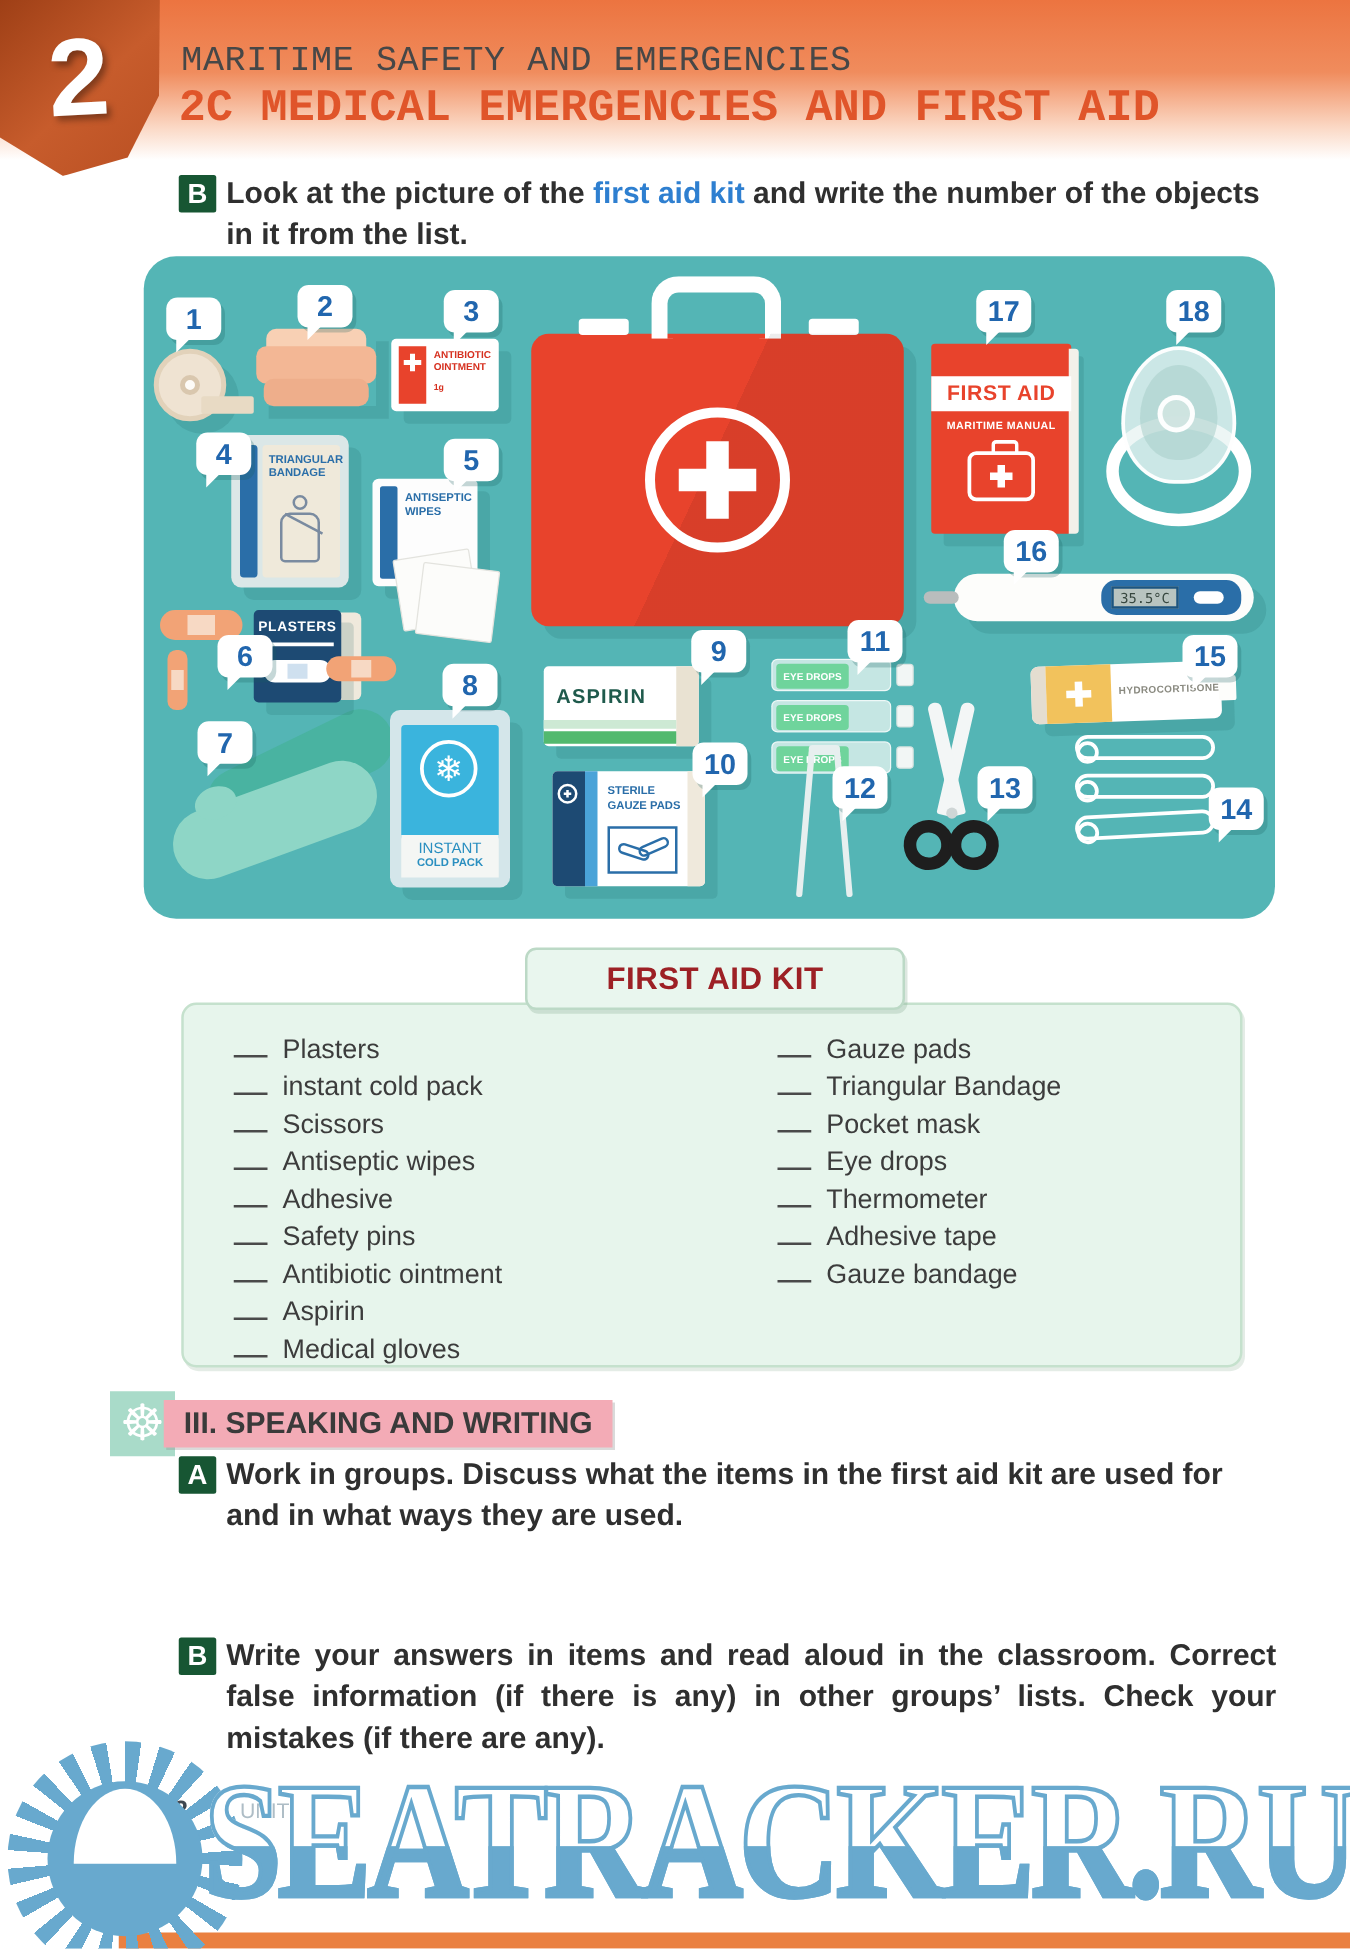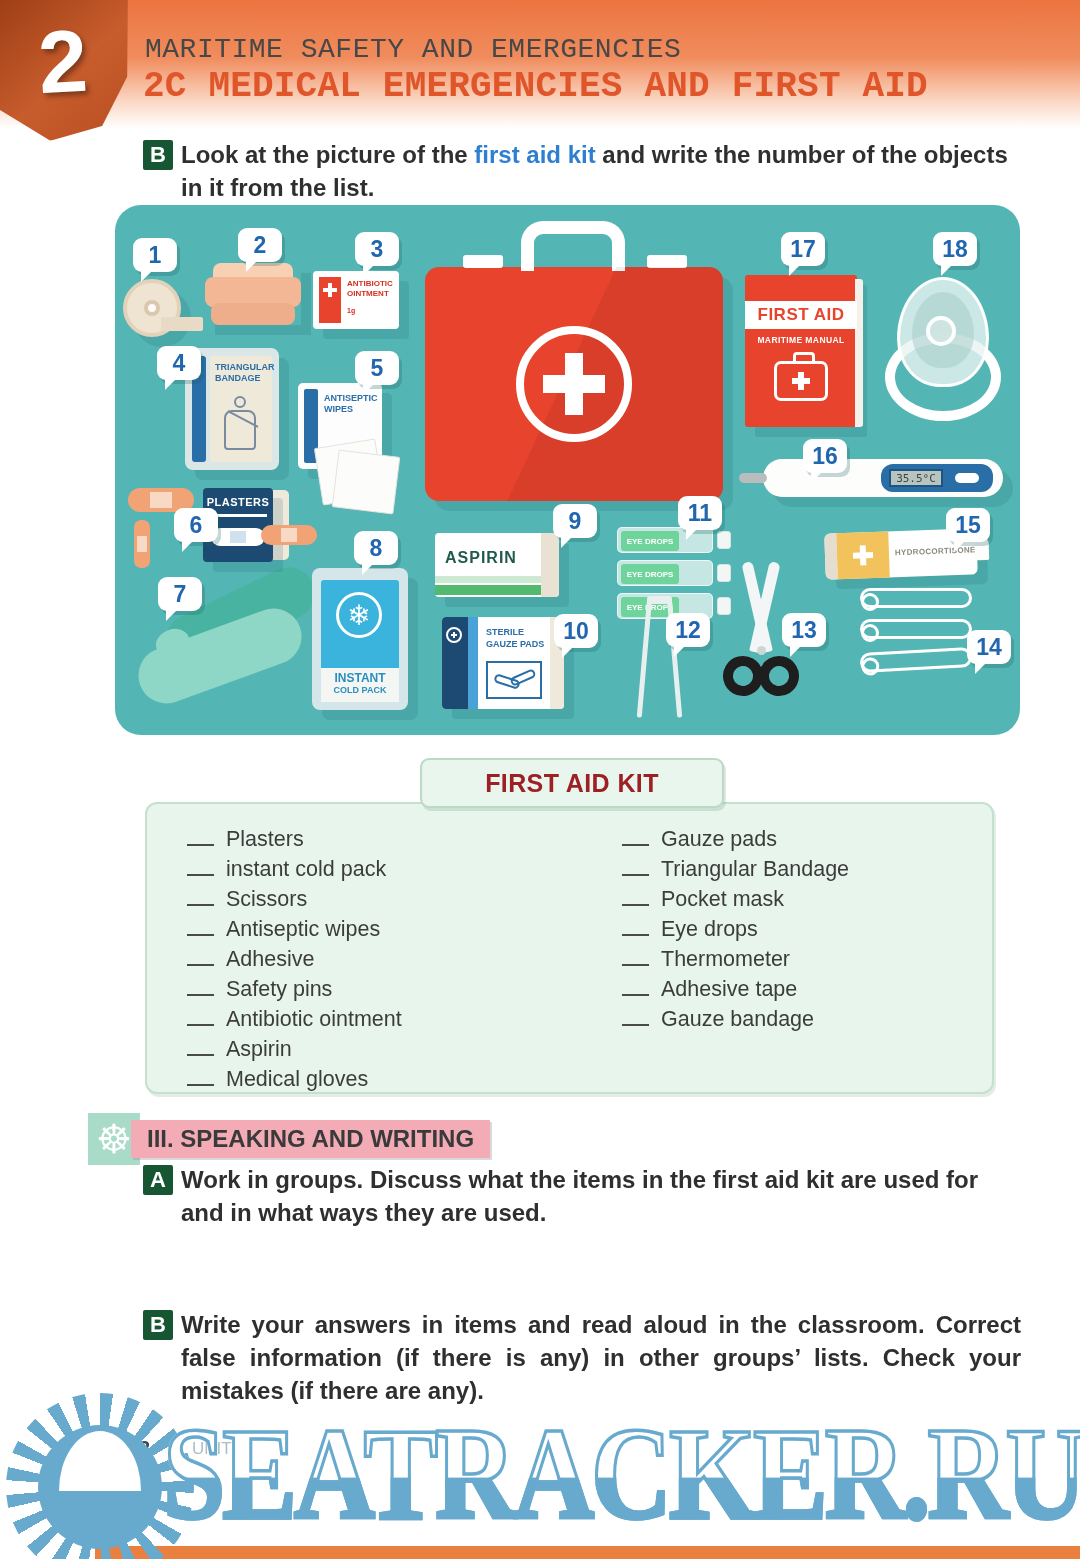--- a/index.html
+++ b/index.html
@@ -38,23 +38,23 @@
 
   
   .bubble{min-width:44px;height:34px;padding:0 7px;background:#fff;border-radius:9px;
           display:flex;align-items:center;justify-content:center;color:#2166ae;
           font-weight:bold;font-size:23px;z-index:6;box-shadow:3px 4px 0 rgba(25,95,95,.25);position:absolute;}
   .bubble::after{content:"";position:absolute;bottom:-10px;left:8px;border-style:solid;
                  border-width:11px 11px 0 0;border-color:#fff transparent transparent transparent;}
   .b1{left:18px;top:33px;} .b2{left:123px;top:23px;} .b3{left:240px;top:27px;}
   .b4{left:42px;top:141px;} .b5{left:240px;top:146px;} .b6{left:59px;top:303px;}
   .b7{left:43px;top:372px;} .b8{left:239px;top:326px;} .b9{left:438px;top:299px;}
-  .b10{left:439px;top:389px;margin-top:20px;} .b11{left:563px;top:291px;} .b12{left:551px;top:408px;}
+  .b10{left:439px;top:389px;} .b11{left:563px;top:291px;} .b12{left:551px;top:408px;}
   .b13{left:667px;top:408px;} .b14{left:852px;top:425px;} .b15{left:831px;top:303px;}
-  .b16{left:688px;top:234px;} .b17{left:666px;top:27px;} .b18{left:818px;top:27px;}
+  .b16{left:688px;top:219px;} .b17{left:666px;top:27px;} .b18{left:818px;top:27px;}
 
   
   .xcross{width:1em;height:1em;}
   .xcross::before{content:"";position:absolute;left:0;top:36%;width:100%;height:28%;background:currentColor;}
   .xcross::after{content:"";position:absolute;top:0;left:36%;width:28%;height:100%;background:currentColor;}
 
   
   .tape{left:8px;top:74px;width:58px;height:58px;background:#efe3d2;border-radius:50%;
         border:4px solid #e2d2ba;}
   .tape-hole{left:17px;top:17px;width:16px;height:16px;background:#fdfbf7;border:4px solid #d9c7ae;border-radius:50%;}
@@ -123,21 +123,21 @@
   .glove-light{left:5px;top:45px;width:170px;height:56px;background:#8ed6c6;transform:rotate(-20deg);border-radius:30px;}
   .glove-light::before{content:"";position:absolute;left:28px;top:-14px;width:34px;height:26px;
                        background:#8ed6c6;border-radius:50%;}
 
   
   .cold{left:197px;top:363px;width:96px;height:142px;background:#d4e6ea;border-radius:8px;}
   .cold-panel{left:9px;top:12px;width:78px;height:92px;background:#3ab4dd;border-radius:3px;}
   .cold-flake{left:15px;top:12px;width:46px;height:46px;border:3px solid #fff;border-radius:50%;
               display:flex;align-items:center;justify-content:center;color:#fff;font-size:28px;position:absolute;}
   .cold-band{left:9px;top:100px;width:78px;height:34px;background:#f4f6f4;text-align:center;}
-  .cold-l1{position:static;display:block;margin-top:3px;font-size:12px;font-weight:bold;color:#2a8fc0;}
+  .cold-l1{position:static;display:block;margin-top:3px;font-size:12px;font-weight:normal;color:#2a8fc0;}
   .cold-l2{position:static;display:block;font-size:9px;font-weight:bold;color:#2a8fc0;}
 
   
   .aspirin{left:320px;top:328px;width:124px;height:64px;background:#fff;border-radius:4px;}
   .asp-side{right:0;top:0;width:18px;height:100%;background:#e9e2d2;border-radius:0 4px 4px 0;}
   .asp-title{left:10px;top:16px;font-size:16px;font-weight:bold;color:#1f5a4c;letter-spacing:1px;}
   .asp-s1{left:0;bottom:14px;width:106px;height:7px;background:#cde9d4;}
   .asp-s2{left:0;bottom:2px;width:106px;height:10px;background:#52b96e;}
 
   

